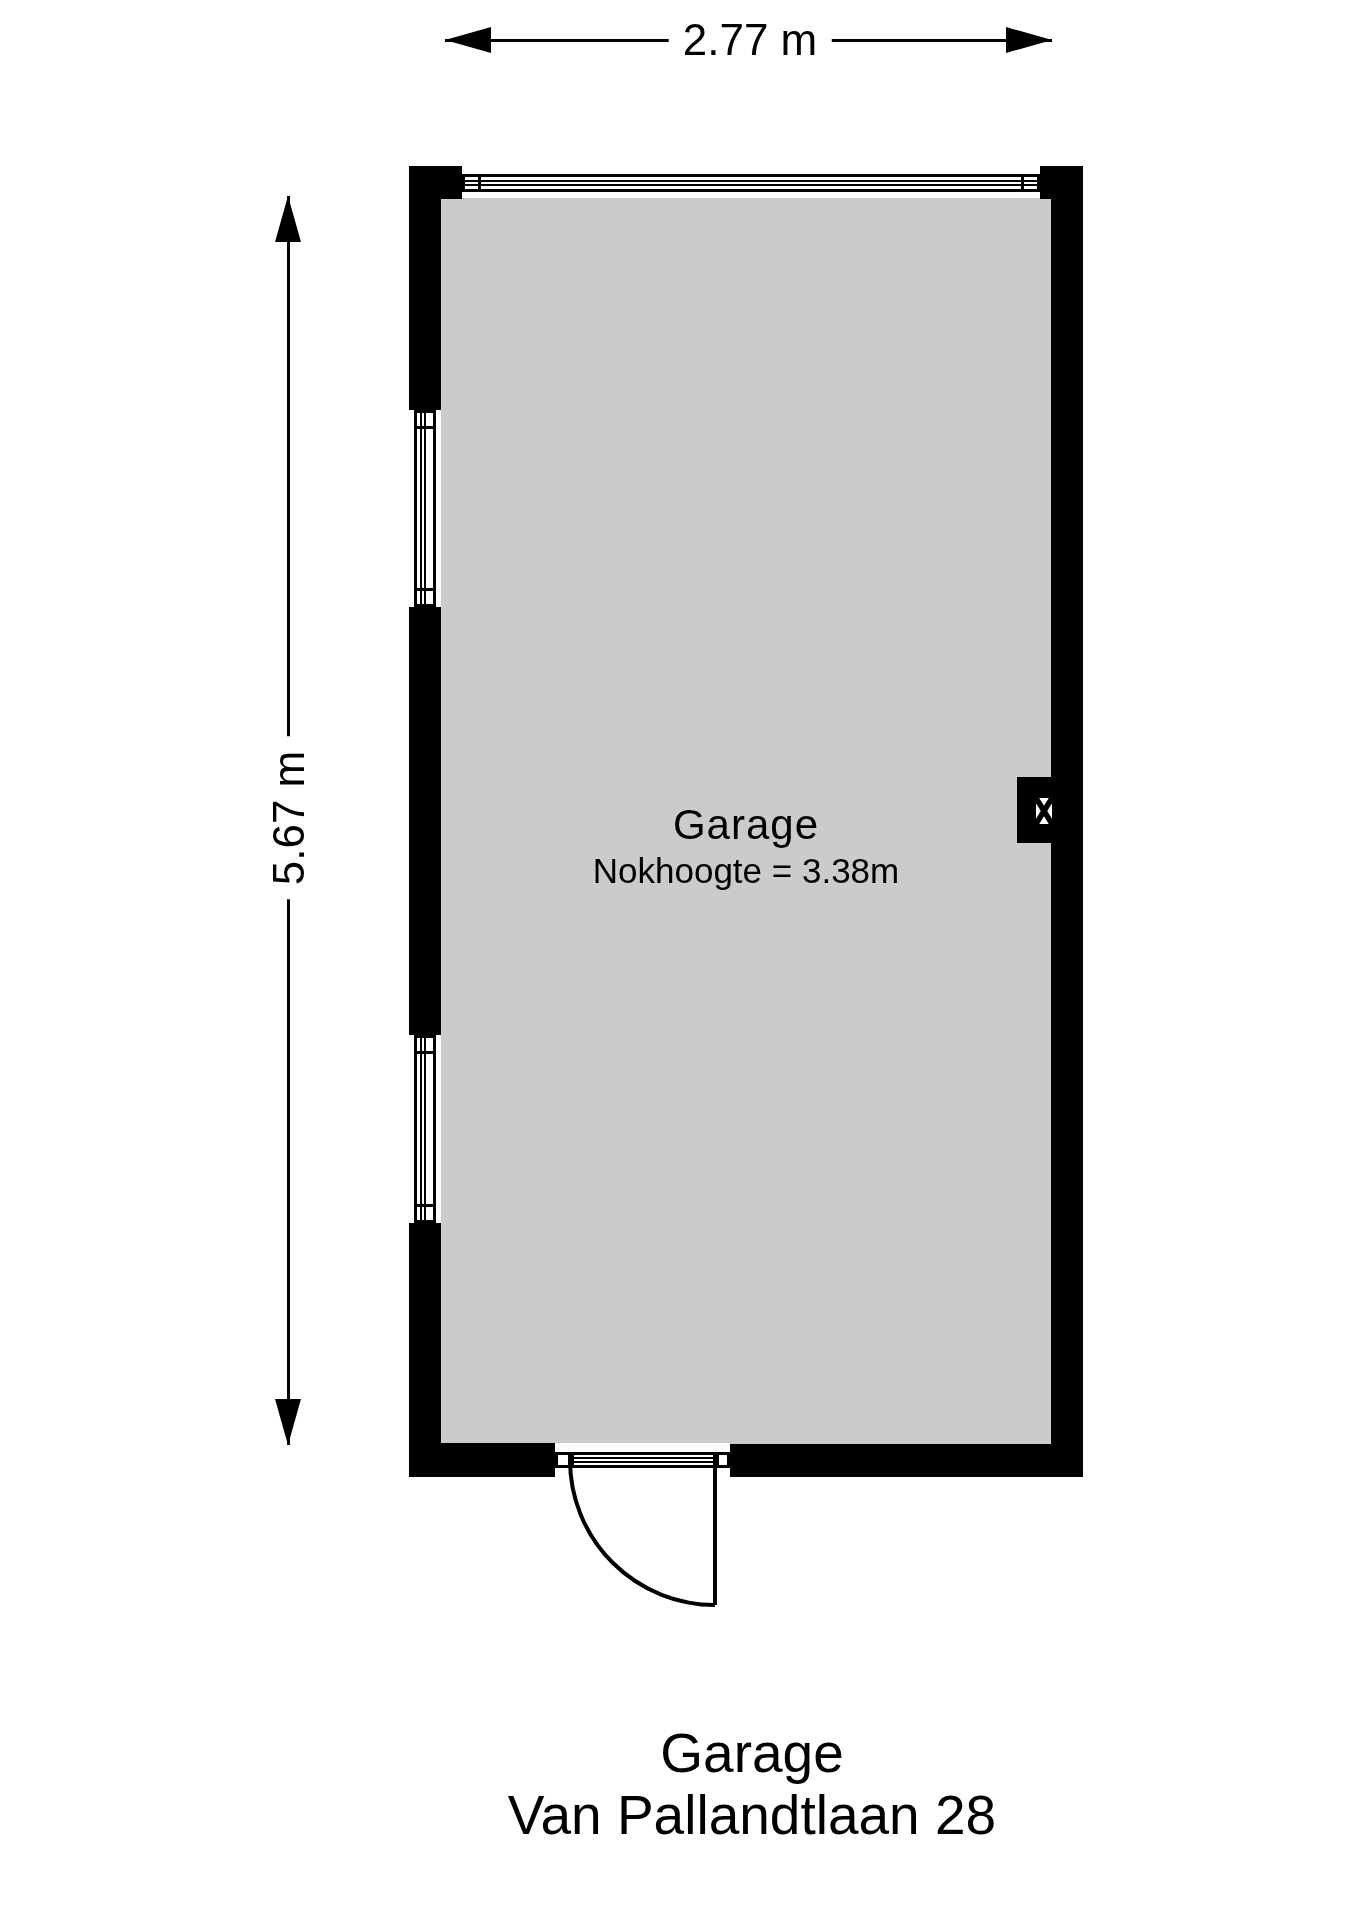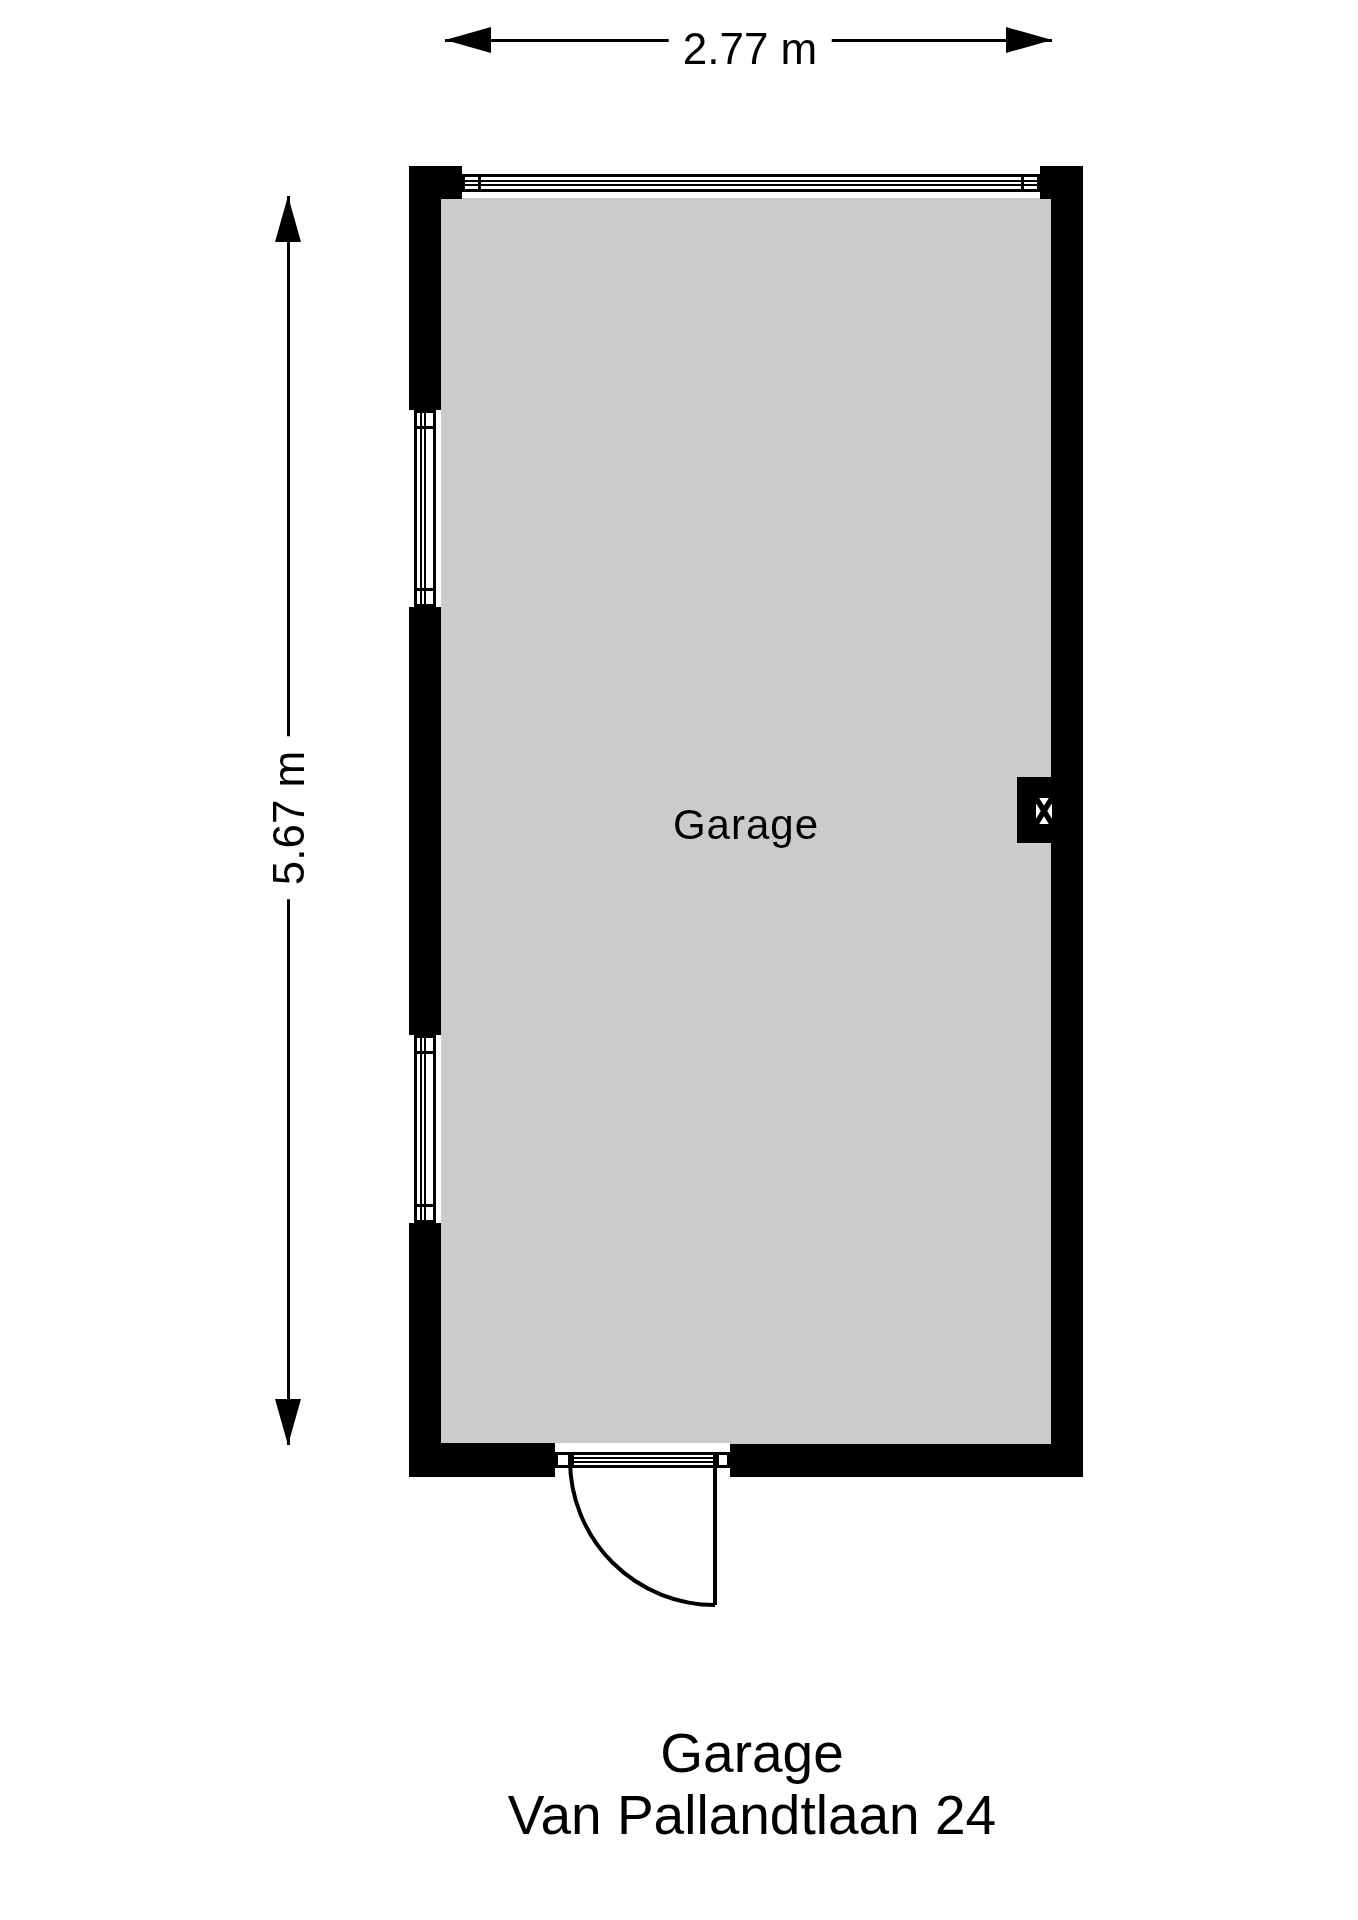--- a/index.html
+++ b/index.html
@@ -12,21 +12,21 @@
   body{font-family:"Liberation Sans", sans-serif;color:#000;}
   .canvas{position:relative;width:1358px;height:1920px;background:var(--bg);overflow:hidden;}
   .abs{position:absolute;}
 
   
   .dim-line-h{left:445px;top:39px;width:607px;height:3px;background:var(--wall);}
   .head{width:0;height:0;}
   .head-left{left:445px;top:27px;border-top:13px solid transparent;border-bottom:13px solid transparent;border-right:46px solid var(--wall);}
   .head-right{left:1006px;top:27px;border-top:13px solid transparent;border-bottom:13px solid transparent;border-left:46px solid var(--wall);}
   .dim-label{font-size:44px;line-height:44px;background:var(--bg);padding:2px 14px;white-space:nowrap;z-index:5;}
-  .dim-label-h{left:750px;top:49px;transform:translate(-50%,-50%);}
+  .dim-label-h{left:750px;top:40px;transform:translate(-50%,-50%);}
   .dim-line-v{left:287px;top:196px;width:3px;height:1249px;background:var(--wall);}
   .head-up{left:275px;top:196px;border-left:13px solid transparent;border-right:13px solid transparent;border-bottom:46px solid var(--wall);}
   .head-down{left:275px;top:1399px;border-left:13px solid transparent;border-right:13px solid transparent;border-top:46px solid var(--wall);}
   .dim-label-v{left:289px;top:818px;transform:translate(-50%,-50%) rotate(-90deg);}
 
   
   .wall-base{left:409px;top:166px;width:674px;height:1311px;background:var(--wall);}
   .floor{left:441px;top:198px;width:610px;height:1246px;background:var(--floor);}
   .corner{background:var(--wall);}
   .corner-tl{left:409px;top:166px;width:53px;height:33px;}
@@ -137,21 +137,22 @@
       <div class="hline b"></div>
     </div>
     <div class="abs sill sill-right"></div>
     <div class="abs door-leaf"></div>
     <svg class="abs door-arc" viewBox="0 0 200 180">
       <path d="M 30 20 A 145 145 0 0 0 175 165" fill="none" stroke="#000000" stroke-width="4"></path>
     </svg>
 
     <div class="abs room-label">
       <div class="room-name">Garage</div>
+      <div class="room-detail">Nokhoogte = 3.38m</div>
     </div>
   </div>
 
   <div class="abs caption">
     <div>Garage</div>
-    <div>Van Pallandtlaan 24</div>
+    <div>Van Pallandtlaan 28</div>
   </div>
 
 </div>
 
 </body></html>

